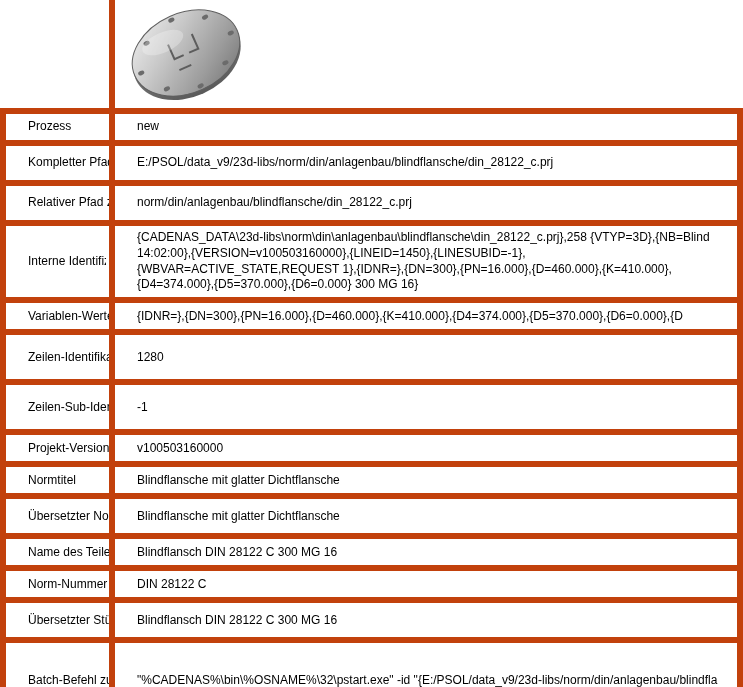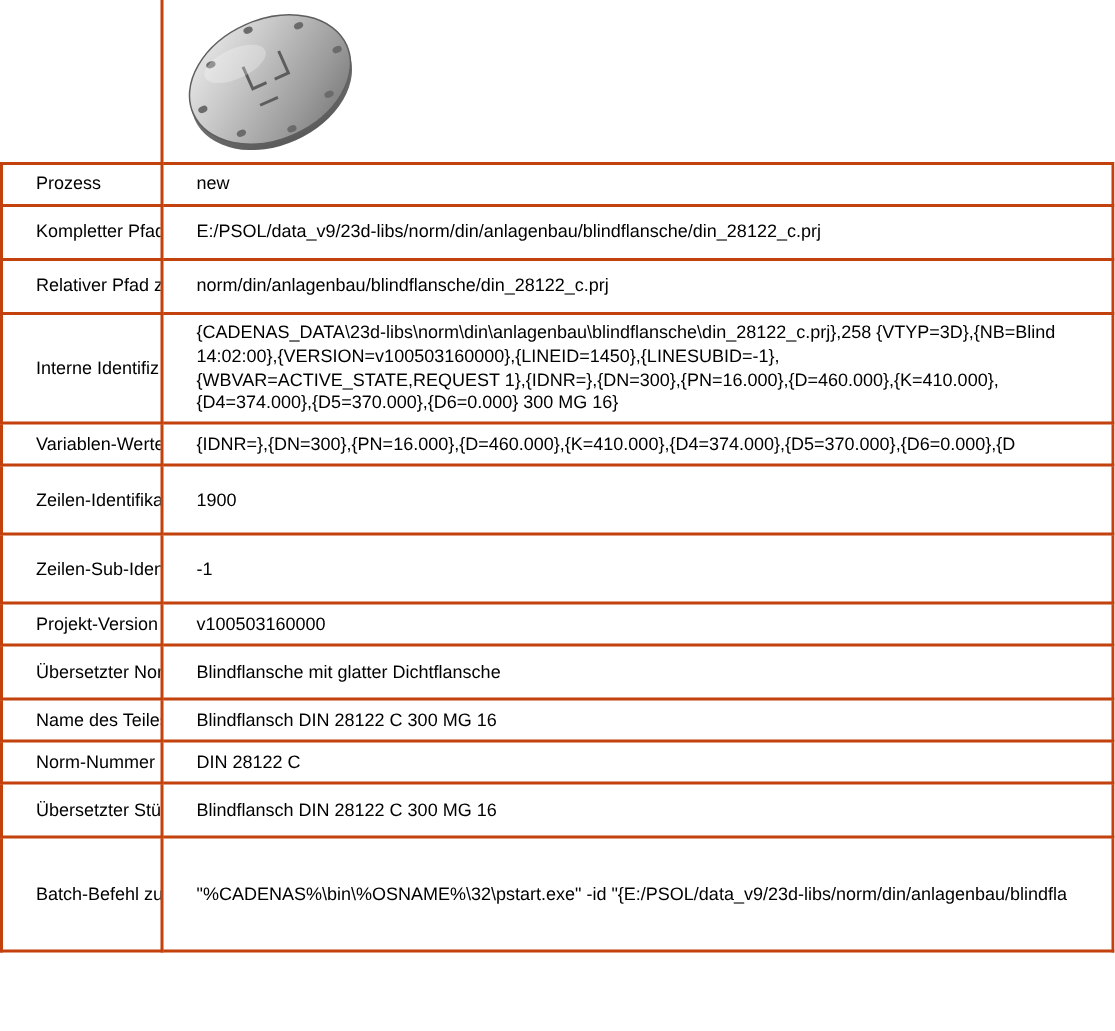--- a/index.html
+++ b/index.html
@@ -19,21 +19,21 @@
     position: relative;
     width: 743px;
     height: 687px;
   }
   table.props {
     border-collapse: collapse;
     width: 743px;
     table-layout: fixed;
   }
   table.props td {
-    border: 2px solid #c2410c;
+    border: 6px solid #c2410c;
     padding: 4px 22px;
     vertical-align: middle;
     font-size: 12px;
     line-height: 1.28;
     overflow: hidden;
     white-space: nowrap;
   }
   td.label {
     width: 106px;
     max-width: 106px;
@@ -156,30 +156,34 @@
       <tr class="r-interne">
         <td class="label">Interne Identifizierung des Teiles</td>
         <td class="value multi">{CADENAS_DATA\23d-libs\norm\din\anlagenbau\blindflansche\din_28122_c.prj},258 {VTYP=3D},{NB=Blind 14:02:00},{VERSION=v100503160000},{LINEID=1450},{LINESUBID=-1},{WBVAR=ACTIVE_STATE,REQUEST 1},{IDNR=},{DN=300},{PN=16.000},{D=460.000},{K=410.000},{D4=374.000},{D5=370.000},{D6=0.000} 300 MG 16}</td>
       </tr>
       <tr class="r-variablen">
         <td class="label">Variablen-Werte</td>
         <td class="value">{IDNR=},{DN=300},{PN=16.000},{D=460.000},{K=410.000},{D4=374.000},{D5=370.000},{D6=0.000},{D</td>
       </tr>
       <tr class="r-zeilen">
         <td class="label">Zeilen-Identifikation in der Tabelle</td>
-        <td class="value">1900</td>
+        <td class="value">1280</td>
       </tr>
       <tr class="r-zeilensub">
         <td class="label">Zeilen-Sub-Identifikation in der Tabelle</td>
         <td class="value">-1</td>
       </tr>
       <tr class="r-version">
         <td class="label">Projekt-Version</td>
         <td class="value">v100503160000</td>
       </tr>
+      <tr class="r-normtitel">
+        <td class="label">Normtitel</td>
+        <td class="value">Blindflansche mit glatter Dichtflansche</td>
+      </tr>
       <tr class="r-uebnormtitel">
         <td class="label">Übersetzter Normtitel</td>
         <td class="value">Blindflansche mit glatter Dichtflansche</td>
       </tr>
       <tr class="r-name">
         <td class="label">Name des Teiles</td>
         <td class="value">Blindflansch DIN 28122 C 300 MG 16</td>
       </tr>
       <tr class="r-normnr">
         <td class="label">Norm-Nummer</td>

